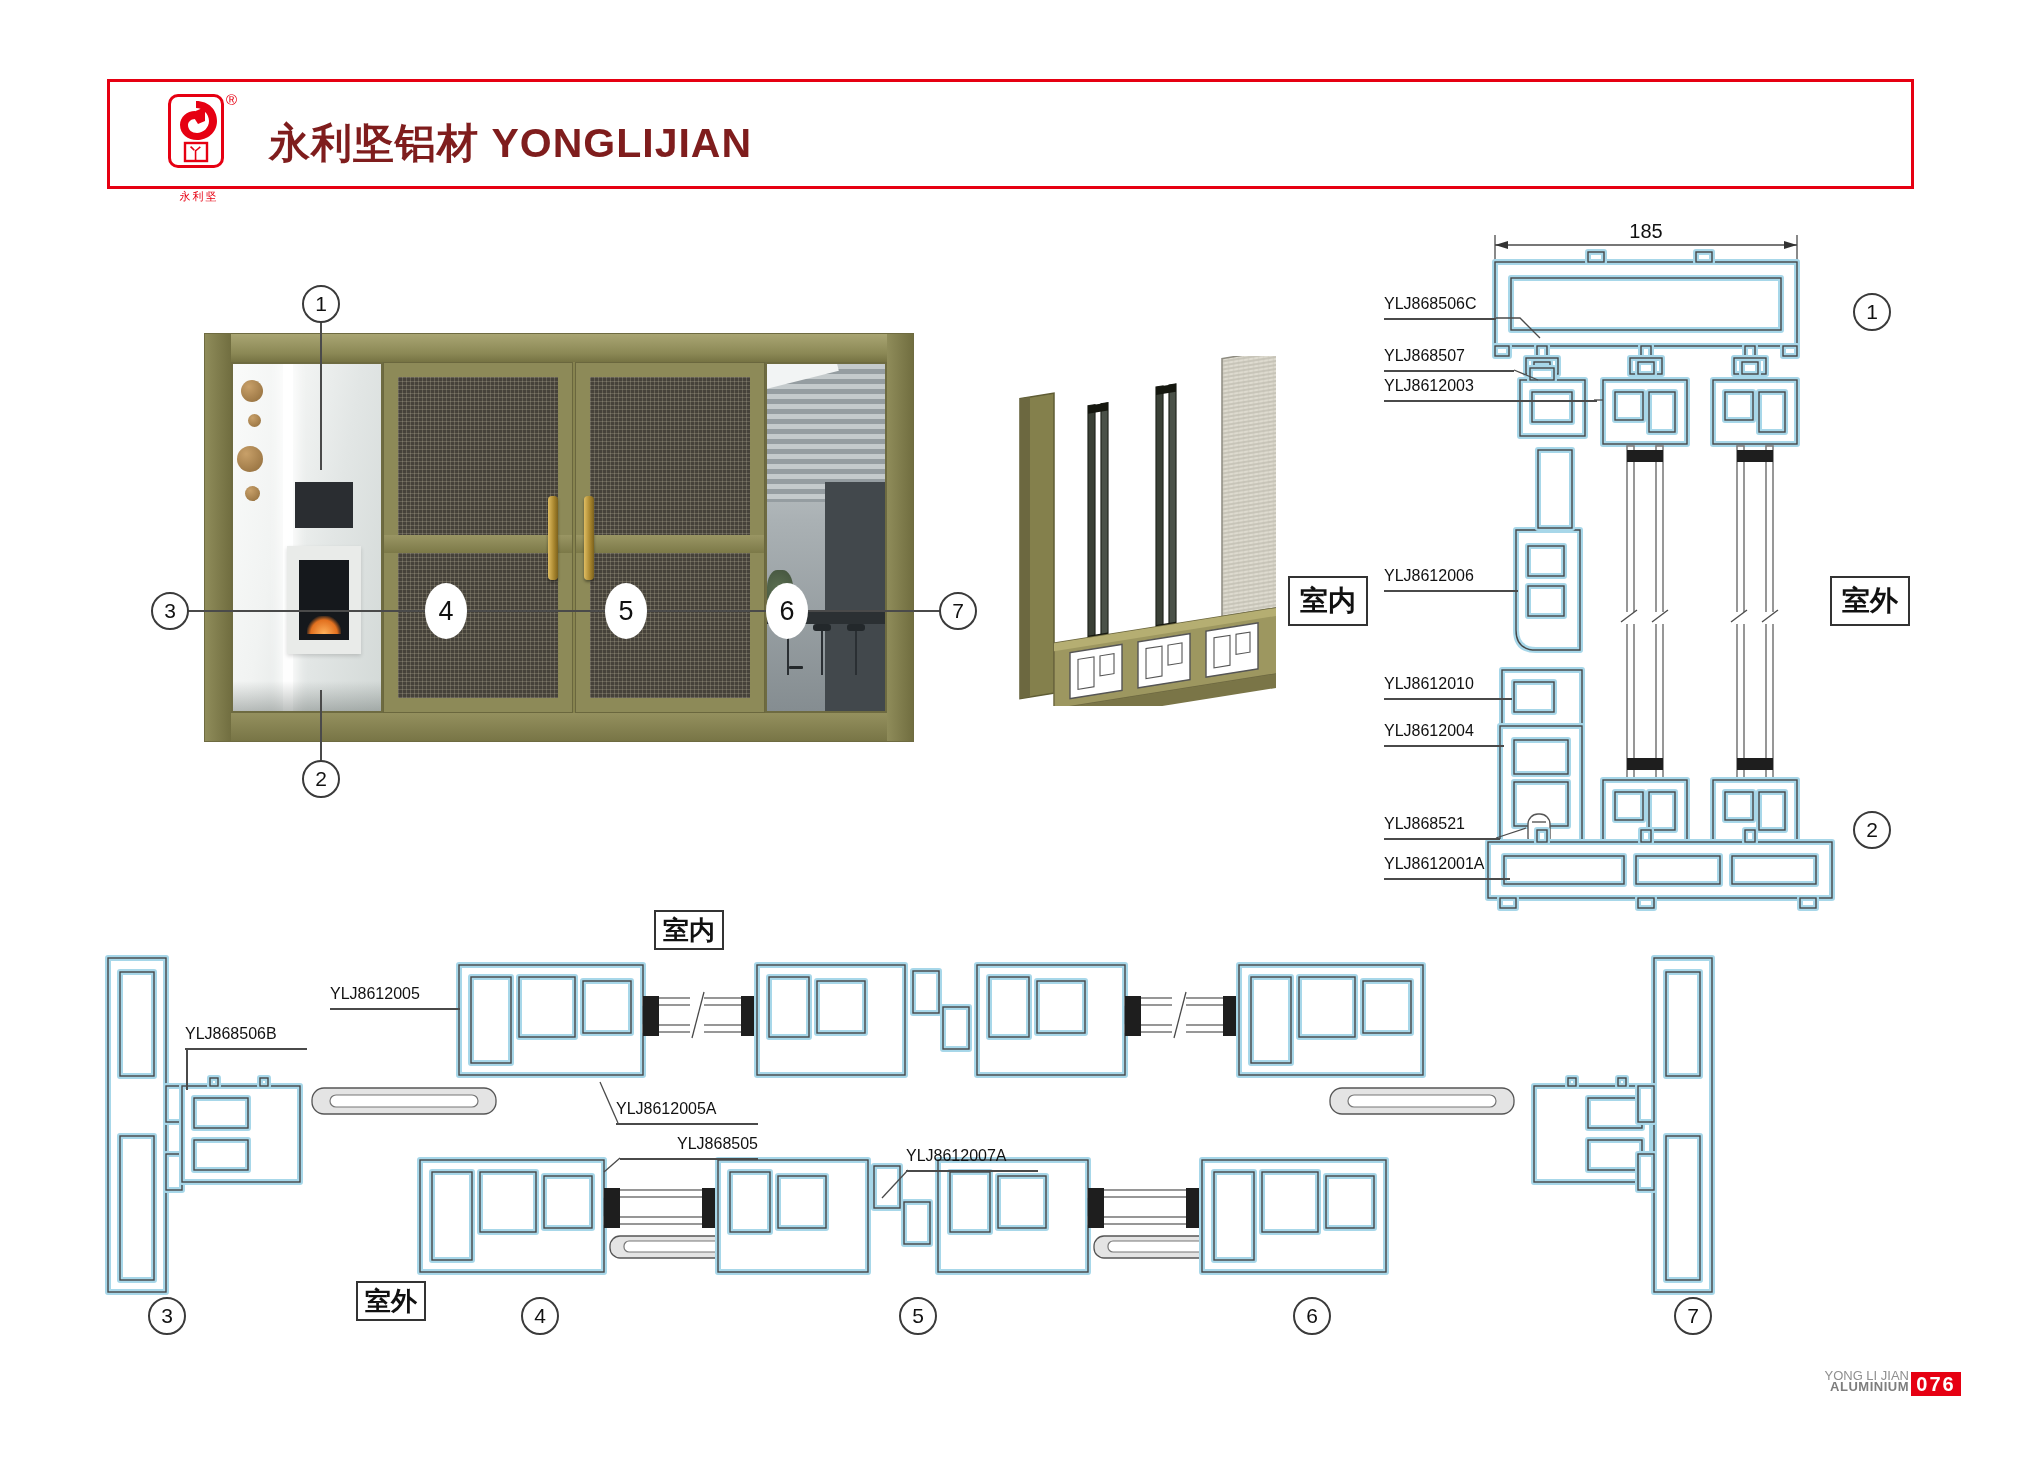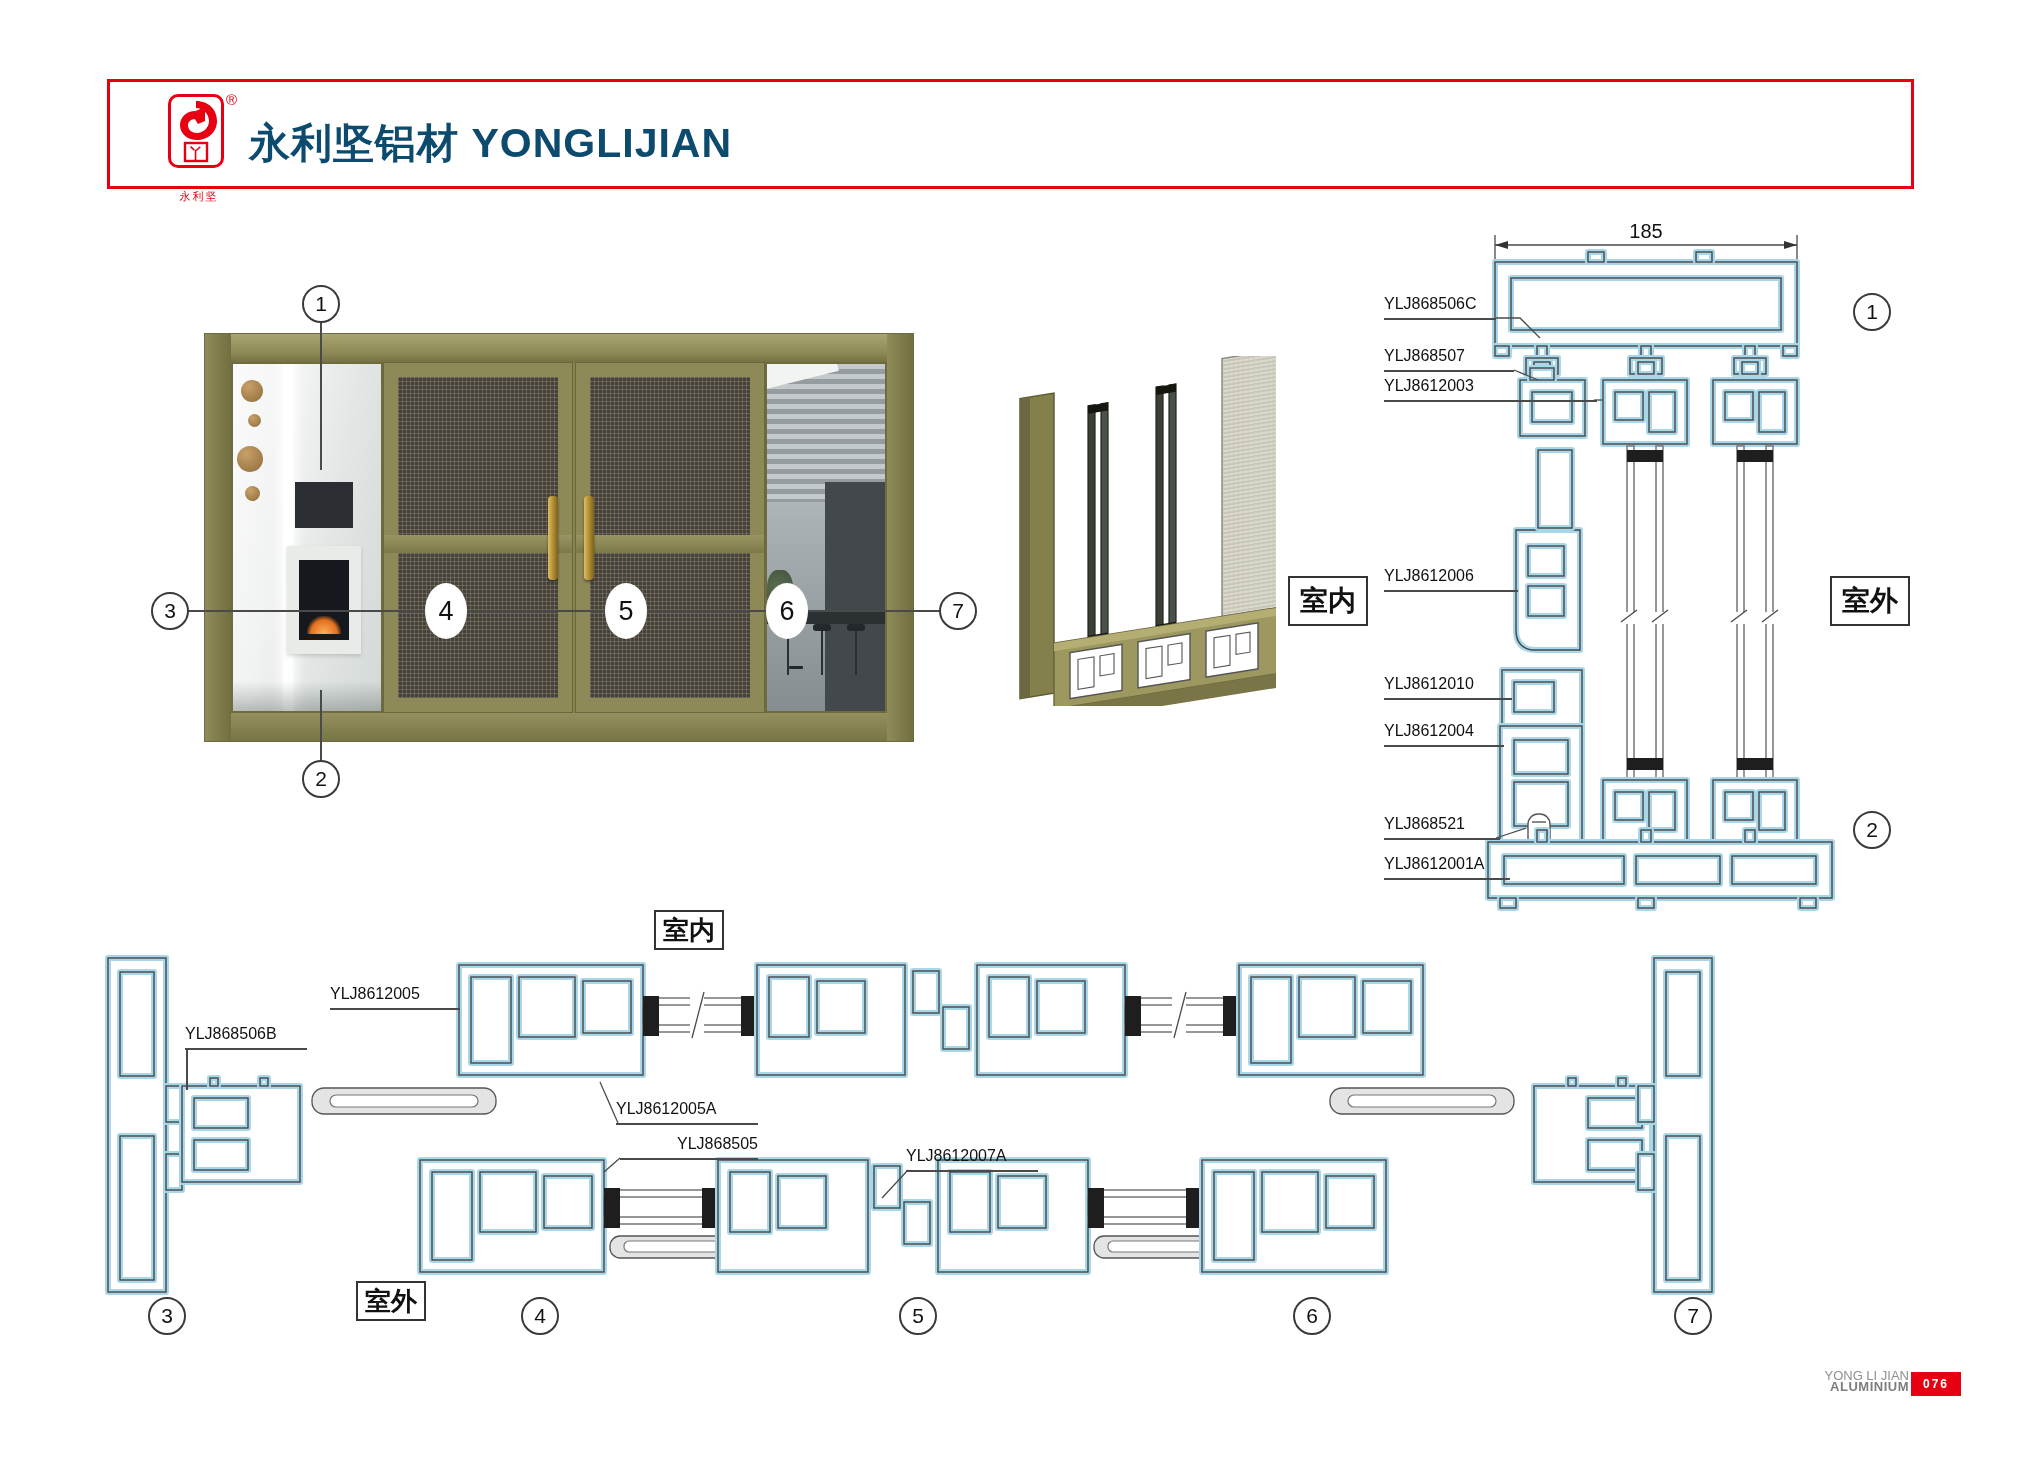--- a/index.html
+++ b/index.html
@@ -5,21 +5,21 @@
   html,body{margin:0;padding:0;background:#fff;}
   body{width:2027px;height:1457px;position:relative;font-family:"Liberation Sans",sans-serif;color:#1c1c1c;}
   .abs{position:absolute;}
   .page{position:absolute;left:0;top:0;width:2027px;height:1457px;background:#fff;overflow:hidden;}
 
   
   .hdr{left:107px;top:79px;width:1807px;height:110px;border:3px solid #e60012;box-sizing:border-box;}
   .logo-wrap{left:168px;top:94px;display:flex;align-items:flex-start;}
   .emblem{width:56px;height:74px;border:3px solid #e60012;border-radius:10px;position:relative;box-sizing:border-box;background:#fff;}
   .reg{color:#e60012;font-size:15px;margin-left:2px;line-height:12px;}
-  .brand{margin-left:12px;margin-top:22px;font-weight:bold;color:#0c4a6e;font-size:41px;letter-spacing:1px;white-space:nowrap;}
+  .brand{margin-left:32px;margin-top:22px;font-weight:bold;color:#7f1d1d;font-size:41px;letter-spacing:1px;white-space:nowrap;}
   .emblem-cap{position:absolute;left:0;top:76px;width:56px;text-align:center;color:#e60012;font-size:11px;letter-spacing:2px;margin-top:16px;}
   .titleblock{right:182px;top:90px;text-align:right;}
   .title-cn{font-size:31px;font-weight:bold;color:#111;letter-spacing:1px;line-height:42px;}
   .title-en{font-size:24px;color:#2b2b2b;line-height:34px;}
 
   
   .co{width:38px;height:38px;border:2px solid #3a3a3a;border-radius:50%;background:#fff;display:flex;align-items:center;justify-content:center;font-size:21px;color:#111;box-sizing:border-box;z-index:6;}
   .oval{width:42px;height:56px;border-radius:50%;background:#fff;display:flex;align-items:center;justify-content:center;font-size:27px;color:#111;z-index:6;}
   .cline{background:#4a4a4a;z-index:5;}
 
@@ -47,21 +47,21 @@
   svg .glassline{fill:#fff;stroke:#7d7d7d;stroke-width:1.6;}
   svg .spacer{fill:#1e1e1e;}
   svg .housing{fill:#e4e4e4;stroke:#555;stroke-width:1.3;}
   svg .pill{fill:#fff;stroke:#777;stroke-width:1.2;}
   svg .dimtxt{font-family:"Liberation Sans",sans-serif;font-size:20px;fill:#111;}
   svg .brk{fill:#fff;}
 
   
   .foot-txt{font-size:13px;line-height:11px;color:#8f8f8f;text-align:right;}
   .foot-txt b{color:#7d7d7d;letter-spacing:.5px;}
-  .pagebox{background:#e60012;color:#fff;font-weight:bold;font-size:12px;display:flex;align-items:center;justify-content:center;letter-spacing:2px;}
+  .pagebox{background:#e60012;color:#fff;font-weight:bold;font-size:20px;display:flex;align-items:center;justify-content:center;letter-spacing:2px;}
 </style>
 </head>
 <body>
 
 <div class="page">
 
   <div class="abs hdr"></div>
   <div class="abs logo-wrap">
     <div class="emblem">
       <svg width="50" height="68" viewBox="0 0 50 68">

